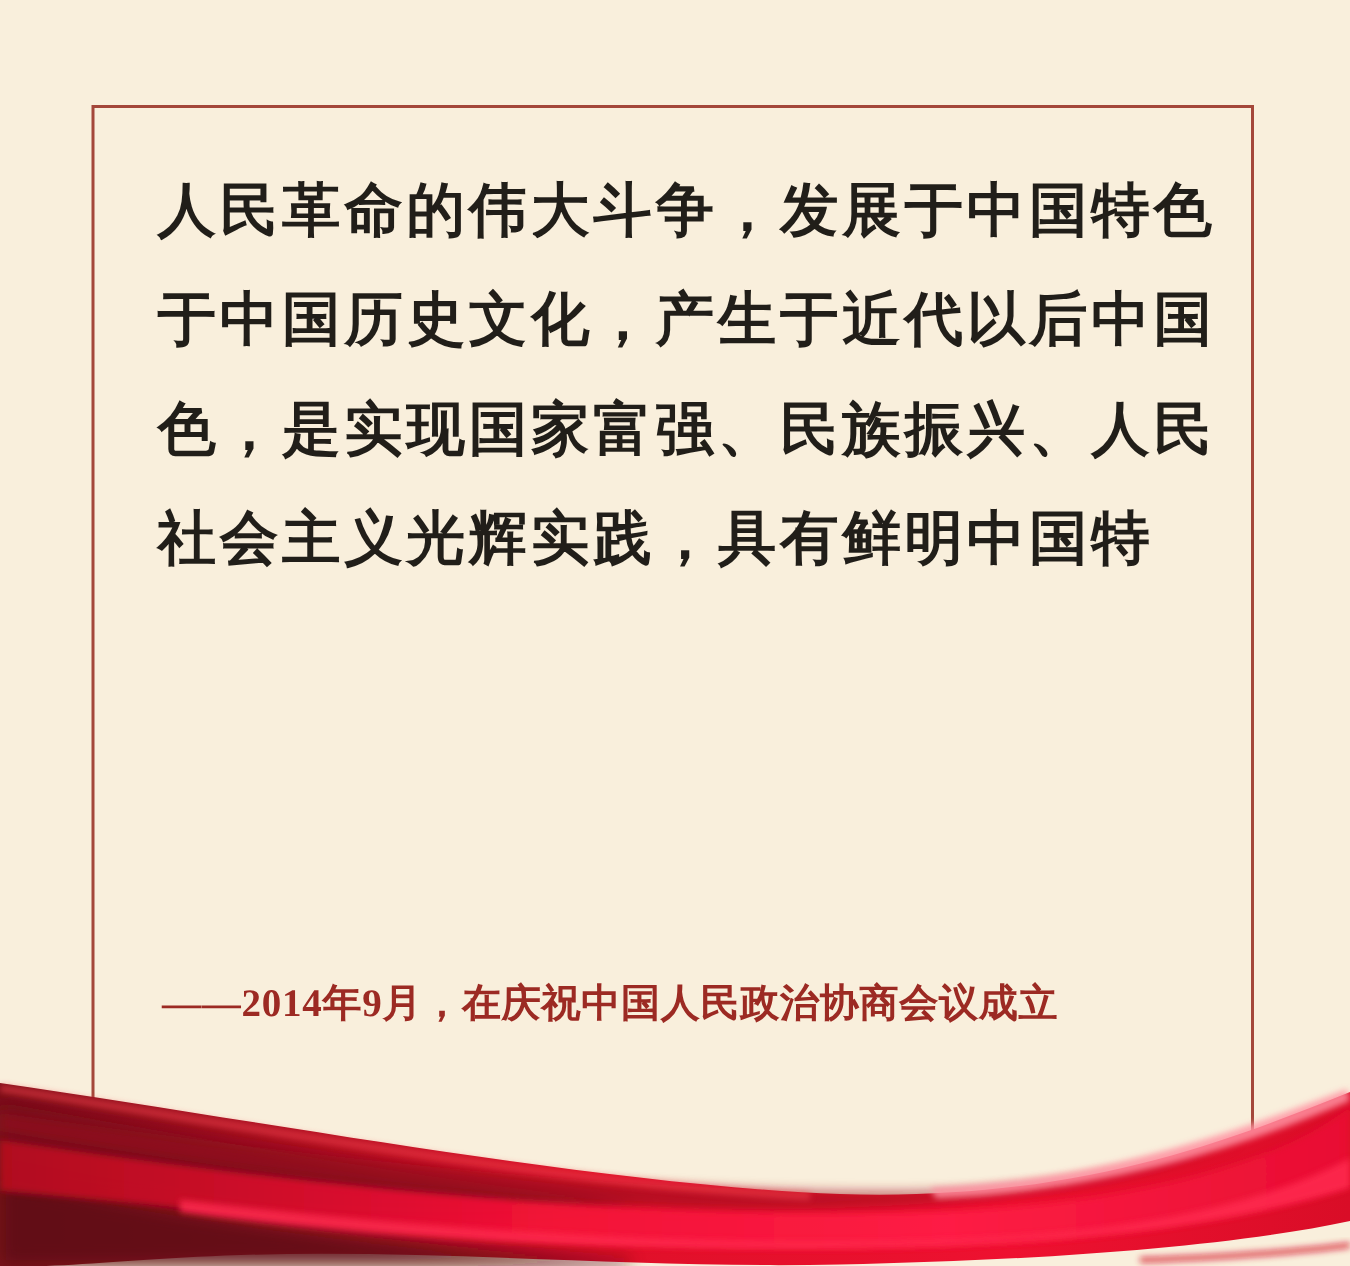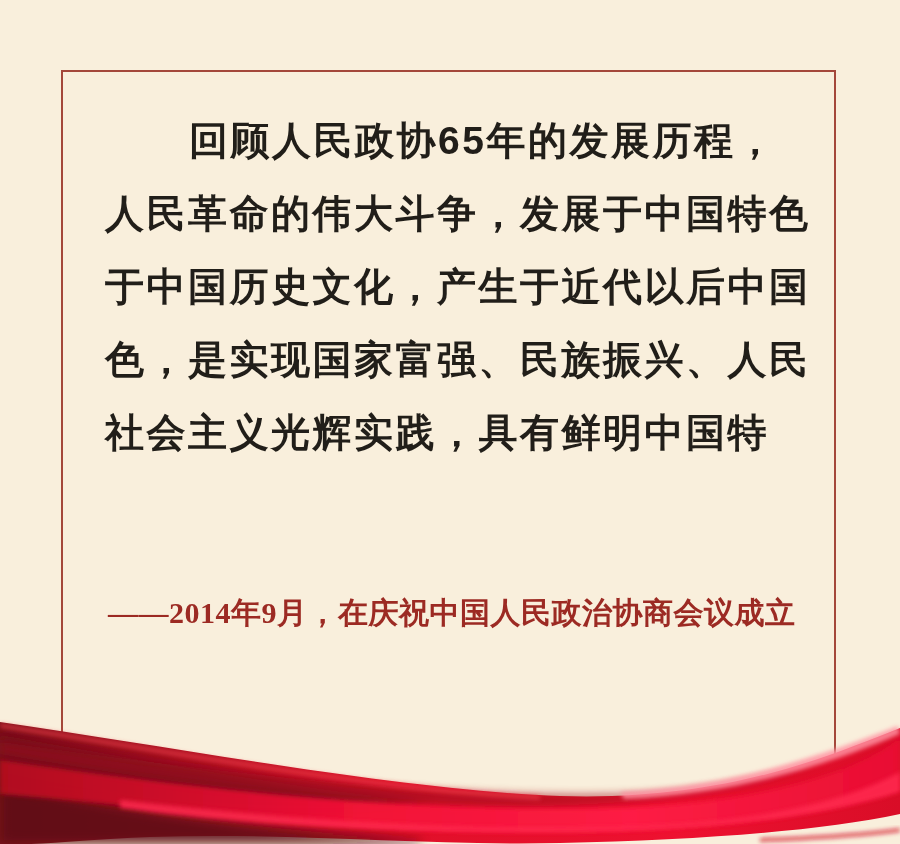--- a/index.html
+++ b/index.html
@@ -24,42 +24,41 @@
     position:absolute;left:105px;top:104px;z-index:2;
     color:var(--quote-color);
     font-size:39px;font-weight:700;
     line-height:73px;letter-spacing:2.5px;
     white-space:nowrap;
   }
   .quote .qline{white-space:nowrap;}
   .quote .qline.indent{padding-left:84px;}
 
   .attribution{
-    position:absolute;left:108px;top:576px;z-index:2;
+    position:absolute;left:108px;top:632px;z-index:2;
     color:var(--attribution-color);
     font-family:"Liberation Serif","DejaVu Serif",serif;
-    font-size:30px;font-weight:700;
+    font-size:26px;font-weight:700;
     line-height:74px;letter-spacing:.5px;
     white-space:nowrap;
   }
 
   .ribbon{
     position:absolute;left:0;top:690px;width:900px;height:154px;z-index:3;
     display:block;
   }
 </style>
 </head>
 <body>
 
 <div class="canvas">
 
   <div class="frame"></div>
 
   <div class="quote">
-    <div class="qline indent">回顾人民政协65年的发展历程，</div>
     <div class="qline">人民革命的伟大斗争，发展于中国特色</div>
     <div class="qline">于中国历史文化，产生于近代以后中国</div>
     <div class="qline">色，是实现国家富强、民族振兴、人民</div>
     <div class="qline">社会主义光辉实践，具有鲜明中国特</div>
   </div>
 
   <div class="attribution">
     <div class="aline">——2014年9月，在庆祝中国人民政治协商会议成立</div>
   </div>
 

